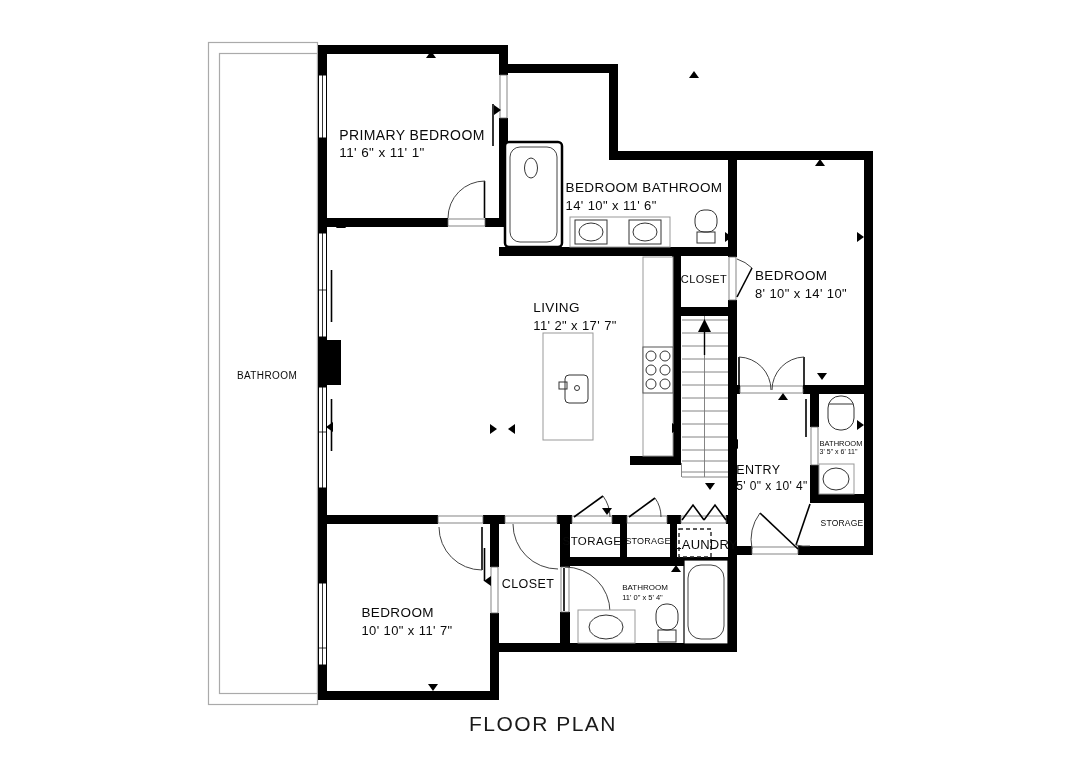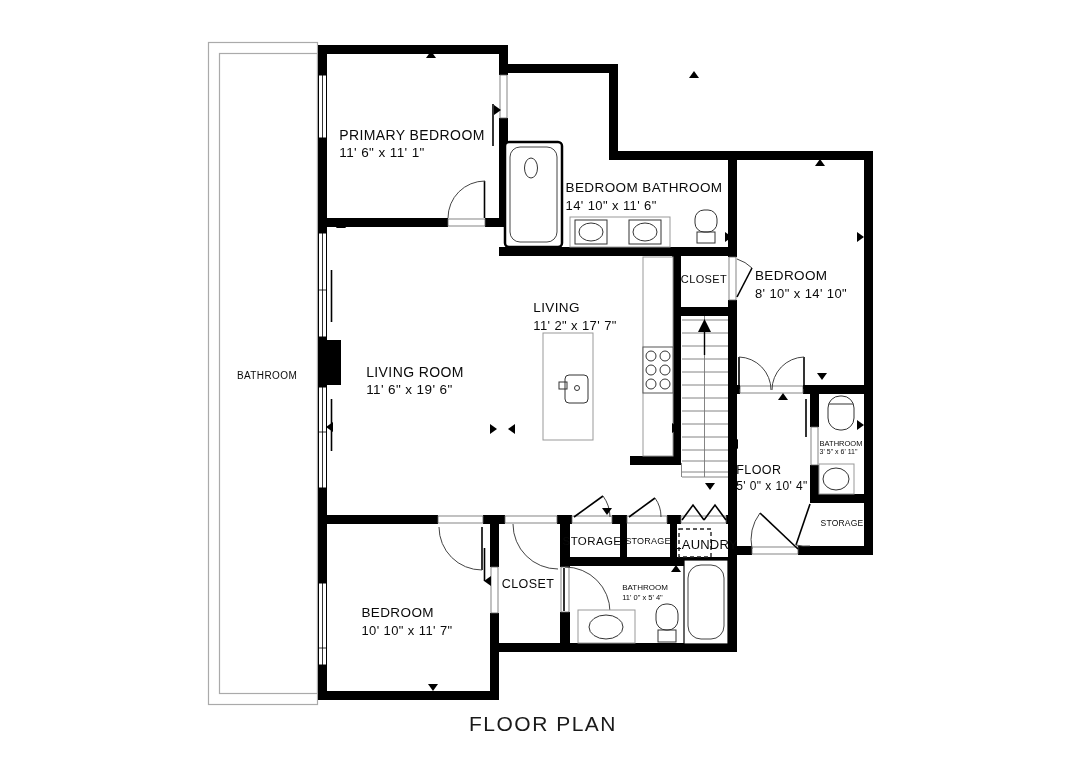--- a/index.html
+++ b/index.html
@@ -282,29 +282,25 @@
     <span class="nm">BEDROOM</span>
     <span class="dims" style="font-size:13px">8' 10" x 14' 10"</span>
   </div>
   <div class="lbl" style="left:704px;top:272px;font-size:11px">
     <span class="nm">CLOSET</span>
   </div>
   <div class="lbl" style="left:575px;top:299px;font-size:13.5px">
     <span class="nm">LIVING</span>
     <span class="dims" style="font-size:13px">11' 2" x 17' 7"</span>
   </div>
-  <div class="lbl" style="left:415px;top:363px;font-size:14px">
-    <span class="nm">LIVING ROOM</span>
-    <span class="dims" style="font-size:13.5px">11' 6" x 19' 6"</span>
-  </div>
   <div class="lbl" style="left:267px;top:369px;font-size:10px">
     <span class="nm">BATHROOM</span>
   </div>
   <div class="lbl" style="left:772px;top:462px;font-size:12.5px">
-    <span class="nm">FLOOR</span>
+    <span class="nm">ENTRY</span>
     <span class="dims" style="font-size:12px">5' 0" x 10' 4"</span>
   </div>
   <div class="lbl" style="left:841px;top:439px;font-size:7.5px;letter-spacing:0;line-height:1.25">
     <span class="nm">BATHROOM</span>
     <span class="dims" style="font-size:7px">3' 5" x 6' 11"</span>
   </div>
   <div class="lbl" style="left:842px;top:518px;font-size:8.5px;letter-spacing:.2px">
     <span class="nm">STORAGE</span>
   </div>
   <div class="lbl" style="left:592px;top:534px;font-size:11.5px">

